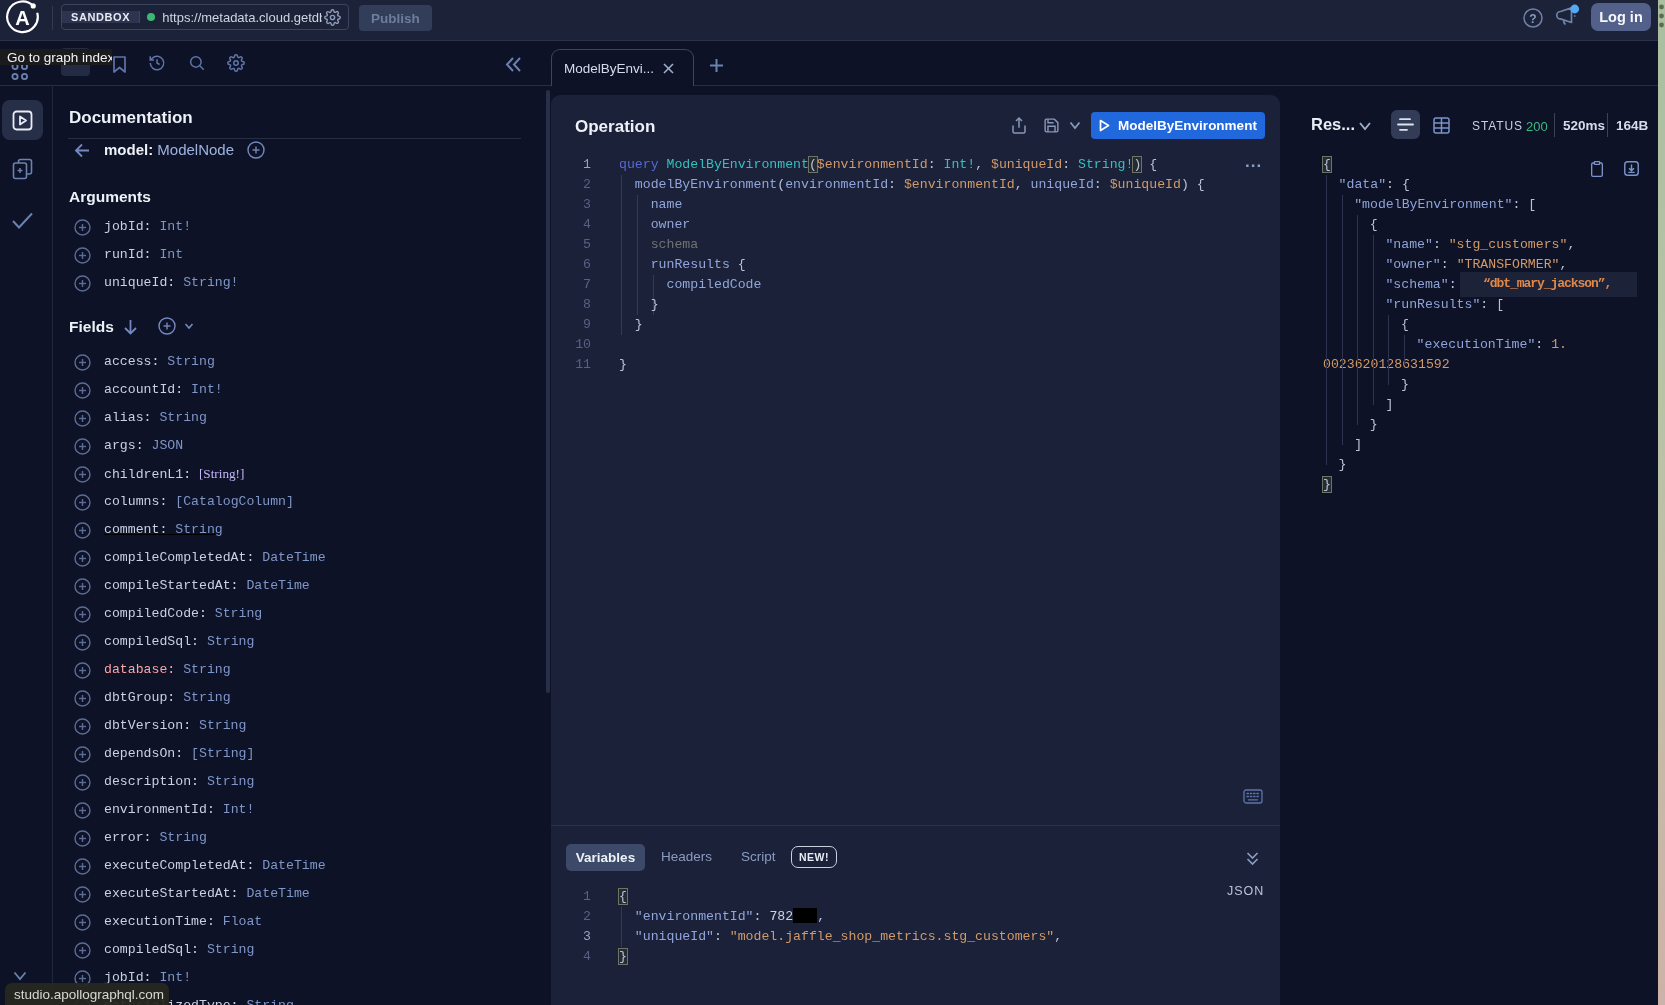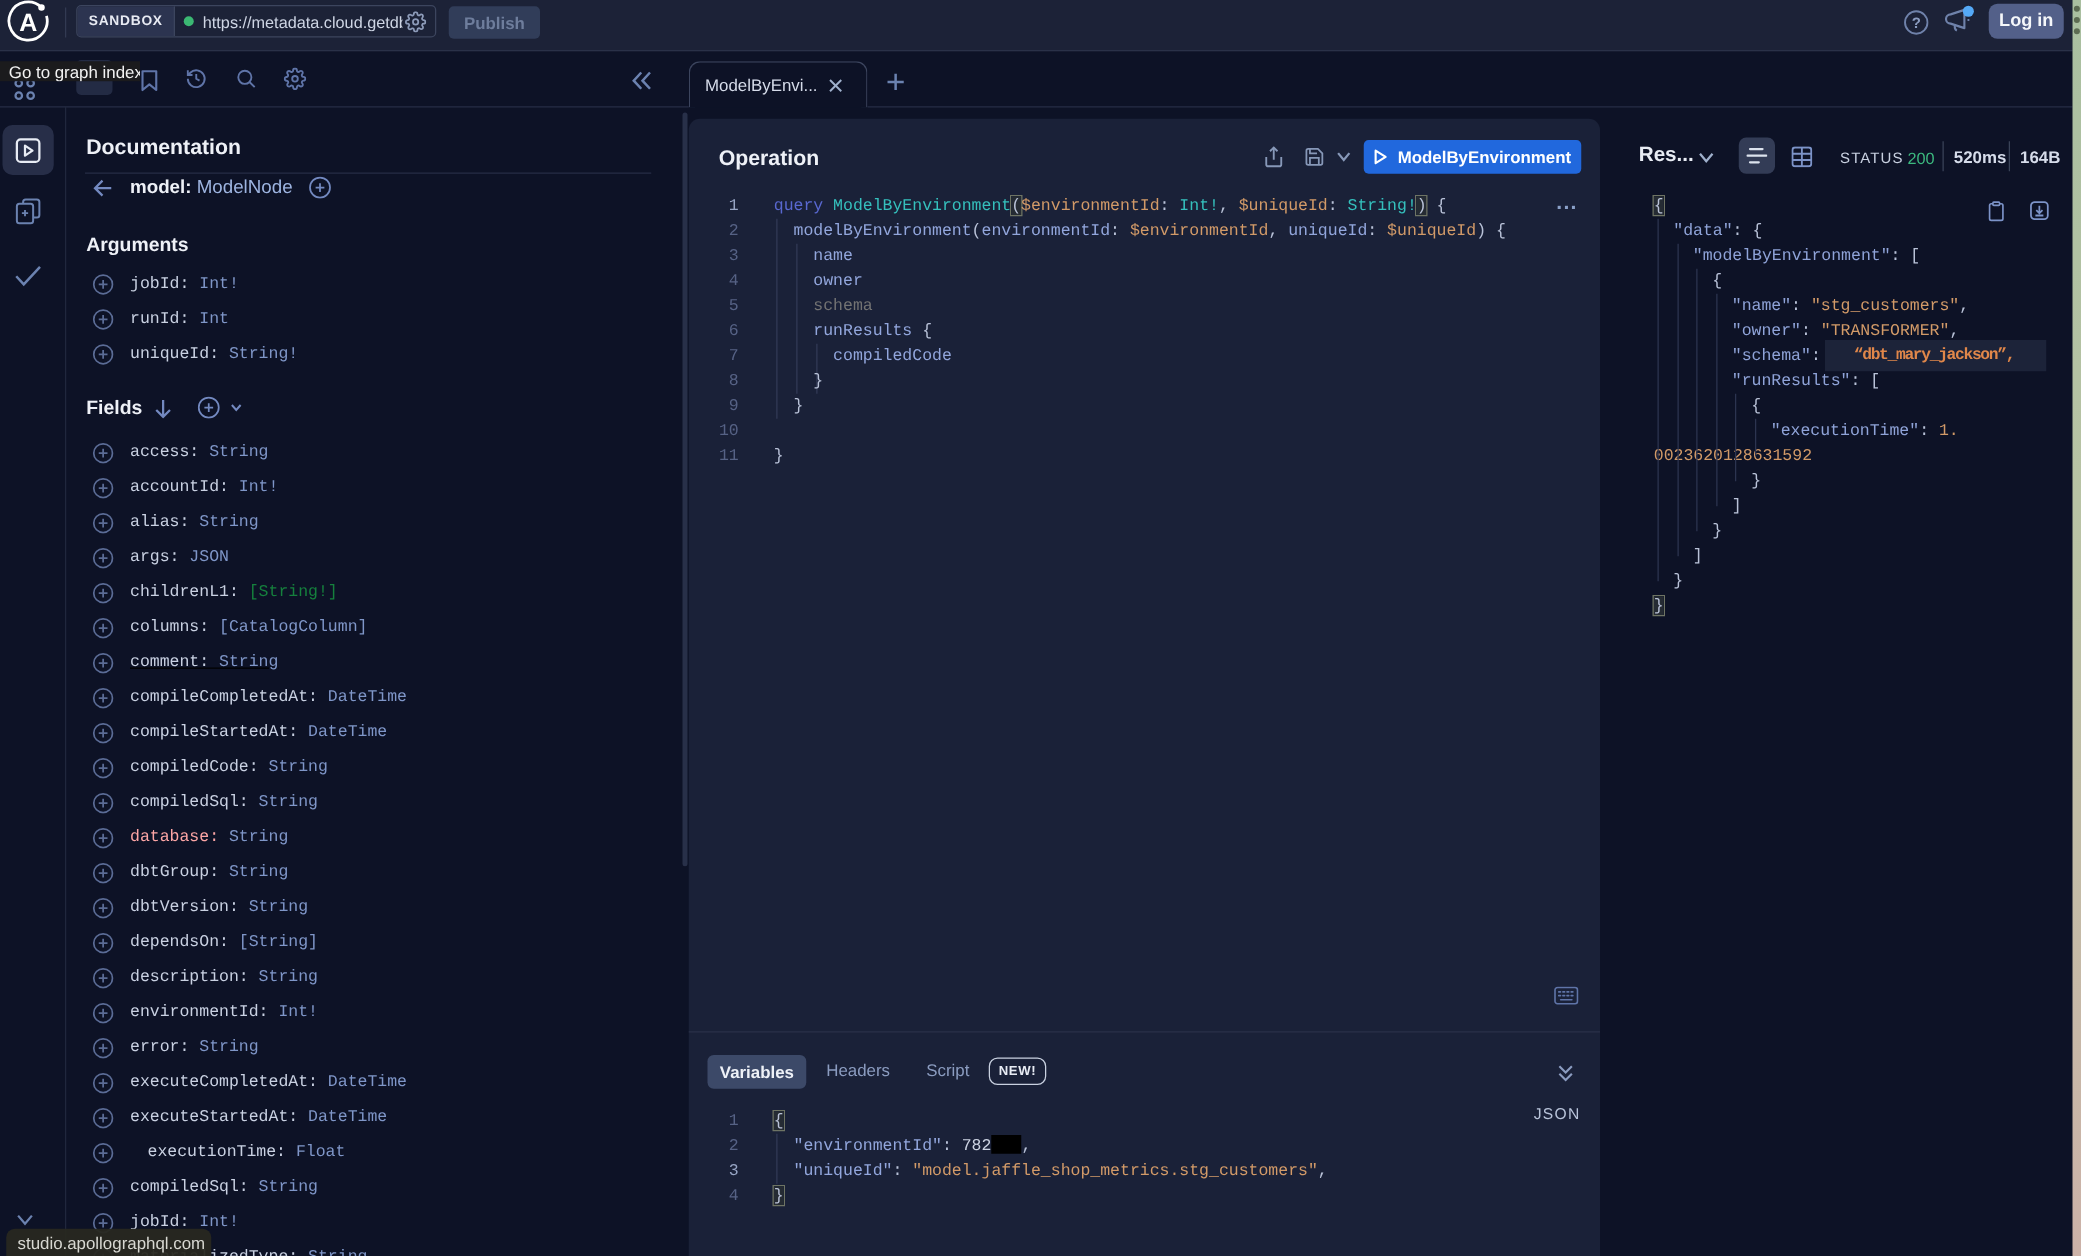--- a/index.html
+++ b/index.html
@@ -13,21 +13,21 @@
 
 <div class="abs" style="left:0;top:0;width:1658px;height:41px;background:#1c2237;border-bottom:1px solid #2a3148;"></div>
 
 <svg class="abs" style="left:5px;top:0px;" width="36" height="36" viewBox="0 0 36 36">
   <path d="M 32.2 12.7 A 15.3 15.3 0 1 1 28.2 5.9" fill="none" stroke="#ffffff" stroke-width="2.2"></path>
   <circle cx="28.2" cy="5.9" r="2.6" fill="#ffffff"></circle>
   <text x="17.6" y="24.5" font-family="Liberation Sans" font-size="20" font-weight="bold" fill="#ffffff" text-anchor="middle">A</text>
 </svg>
 <div class="abs" style="left:52px;top:6px;width:1px;height:24px;background:#323a52;"></div>
 
-<div class="abs" style="left:61px;top:4px;width:288px;height:26px;border:1px solid #3c455e;border-radius:4px;display:flex;overflow:hidden;">
+<div class="abs" style="left:61px;top:4px;width:288px;height:26px;border:1px solid #3c455e;border-radius:4px;display:flex;overflow:hidden;align-items:center;">
   <div style="background:#2c3450;border-right:1px solid #3c455e;display:flex;align-items:center;padding:0 9px;">
     <span style="font-size:11px;font-weight:bold;letter-spacing:.6px;color:#e8ebf3;">SANDBOX</span>
   </div>
   <div style="display:flex;align-items:center;padding:0 7px;flex:1;min-width:0;">
     <span style="width:8px;height:8px;border-radius:50%;background:#3bb873;margin-right:7px;flex:none;"></span>
     <span style="font-size:13px;color:#ced5e4;white-space:nowrap;overflow:hidden;flex:1;min-width:0;">https://metadata.cloud.getdbt.com/graphql</span>
     <svg width="17" height="17" viewBox="0 0 24 24" fill="none" stroke="#8c9ab8" stroke-width="2" style="flex:none;margin-left:2px;">
         <circle cx="12" cy="12" r="3"></circle>
         <path d="M19.4 15a1.65 1.65 0 0 0 .33 1.82l.06.06a2 2 0 0 1 0 2.83 2 2 0 0 1-2.83 0l-.06-.06a1.65 1.65 0 0 0-1.82-.33 1.65 1.65 0 0 0-1 1.51V21a2 2 0 0 1-2 2 2 2 0 0 1-2-2v-.09A1.65 1.65 0 0 0 9 19.4a1.65 1.65 0 0 0-1.82.33l-.06.06a2 2 0 0 1-2.83 0 2 2 0 0 1 0-2.83l.06-.06a1.65 1.65 0 0 0 .33-1.82 1.65 1.65 0 0 0-1.51-1H3a2 2 0 0 1-2-2 2 2 0 0 1 2-2h.09A1.65 1.65 0 0 0 4.6 9a1.65 1.65 0 0 0-.33-1.82l-.06-.06a2 2 0 0 1 0-2.83 2 2 0 0 1 2.83 0l.06.06a1.65 1.65 0 0 0 1.82.33H9a1.65 1.65 0 0 0 1-1.51V3a2 2 0 0 1 2-2 2 2 0 0 1 2 2v.09a1.65 1.65 0 0 0 1 1.51 1.65 1.65 0 0 0 1.82-.33l.06-.06a2 2 0 0 1 2.83 0 2 2 0 0 1 0 2.83l-.06.06a1.65 1.65 0 0 0-.33 1.82V9a1.65 1.65 0 0 0 1.51 1H21a2 2 0 0 1 2 2 2 2 0 0 1-2 2h-.09a1.65 1.65 0 0 0-1.51 1z"></path>
       </svg>
@@ -176,21 +176,21 @@
       <circle cx="8.5" cy="8.5" r="7.5" fill="none" stroke="#5b6c96" stroke-width="1.4"></circle>
       <line x1="5.0" y1="8.5" x2="12.0" y2="8.5" stroke="#5b6c96" stroke-width="1.4"></line>
       <line x1="8.5" y1="5.0" x2="8.5" y2="12.0" stroke="#5b6c96" stroke-width="1.4"></line>
     </svg>
     <div class="cl" style="left:104px;top:436px;"><span style="color:#c9d1e2;">args: </span><span style="color:#7f96c8;">JSON</span></div>
     <svg class="abs" style="left:73.5px;top:465.5px;" width="17.0" height="17.0" viewBox="0 0 17.0 17.0">
       <circle cx="8.5" cy="8.5" r="7.5" fill="none" stroke="#5b6c96" stroke-width="1.4"></circle>
       <line x1="5.0" y1="8.5" x2="12.0" y2="8.5" stroke="#5b6c96" stroke-width="1.4"></line>
       <line x1="8.5" y1="5.0" x2="8.5" y2="12.0" stroke="#5b6c96" stroke-width="1.4"></line>
     </svg>
-    <div class="cl" style="left:104px;top:464px;"><span style="color:#c9d1e2;">childrenL1: </span><span style="color:#15803d;">[String!]</span></div>
+    <div class="cl" style="left:104px;top:464px;"><span style="color:#c9d1e2;">childrenL1: </span><span style="color:#c4b5fd;font-family:Liberation Serif, serif;">[String!]</span></div>
     <svg class="abs" style="left:73.5px;top:493.5px;" width="17.0" height="17.0" viewBox="0 0 17.0 17.0">
       <circle cx="8.5" cy="8.5" r="7.5" fill="none" stroke="#5b6c96" stroke-width="1.4"></circle>
       <line x1="5.0" y1="8.5" x2="12.0" y2="8.5" stroke="#5b6c96" stroke-width="1.4"></line>
       <line x1="8.5" y1="5.0" x2="8.5" y2="12.0" stroke="#5b6c96" stroke-width="1.4"></line>
     </svg>
     <div class="cl" style="left:104px;top:492px;"><span style="color:#c9d1e2;">columns: </span><span style="color:#7f96c8;">[CatalogColumn]</span></div>
     <svg class="abs" style="left:73.5px;top:521.5px;" width="17.0" height="17.0" viewBox="0 0 17.0 17.0">
       <circle cx="8.5" cy="8.5" r="7.5" fill="none" stroke="#5b6c96" stroke-width="1.4"></circle>
       <line x1="5.0" y1="8.5" x2="12.0" y2="8.5" stroke="#5b6c96" stroke-width="1.4"></line>
       <line x1="8.5" y1="5.0" x2="8.5" y2="12.0" stroke="#5b6c96" stroke-width="1.4"></line>
@@ -272,21 +272,21 @@
       <circle cx="8.5" cy="8.5" r="7.5" fill="none" stroke="#5b6c96" stroke-width="1.4"></circle>
       <line x1="5.0" y1="8.5" x2="12.0" y2="8.5" stroke="#5b6c96" stroke-width="1.4"></line>
       <line x1="8.5" y1="5.0" x2="8.5" y2="12.0" stroke="#5b6c96" stroke-width="1.4"></line>
     </svg>
     <div class="cl" style="left:104px;top:884px;"><span style="color:#c9d1e2;">executeStartedAt: </span><span style="color:#7f96c8;">DateTime</span></div>
     <svg class="abs" style="left:73.5px;top:913.5px;" width="17.0" height="17.0" viewBox="0 0 17.0 17.0">
       <circle cx="8.5" cy="8.5" r="7.5" fill="none" stroke="#5b6c96" stroke-width="1.4"></circle>
       <line x1="5.0" y1="8.5" x2="12.0" y2="8.5" stroke="#5b6c96" stroke-width="1.4"></line>
       <line x1="8.5" y1="5.0" x2="8.5" y2="12.0" stroke="#5b6c96" stroke-width="1.4"></line>
     </svg>
-    <div class="cl" style="left:104px;top:912px;"><span style="color:#c9d1e2;margin-left:14px;">executionTime: </span><span style="color:#7f96c8;">Float</span></div>
+    <div class="cl" style="left:104px;top:912px;"><span style="color:#c9d1e2;">executionTime: </span><span style="color:#7f96c8;">Float</span></div>
     <svg class="abs" style="left:73.5px;top:941.5px;" width="17.0" height="17.0" viewBox="0 0 17.0 17.0">
       <circle cx="8.5" cy="8.5" r="7.5" fill="none" stroke="#5b6c96" stroke-width="1.4"></circle>
       <line x1="5.0" y1="8.5" x2="12.0" y2="8.5" stroke="#5b6c96" stroke-width="1.4"></line>
       <line x1="8.5" y1="5.0" x2="8.5" y2="12.0" stroke="#5b6c96" stroke-width="1.4"></line>
     </svg>
     <div class="cl" style="left:104px;top:940px;"><span style="color:#c9d1e2;">compiledSql: </span><span style="color:#7f96c8;">String</span></div>
     <svg class="abs" style="left:73.5px;top:969.5px;" width="17.0" height="17.0" viewBox="0 0 17.0 17.0">
       <circle cx="8.5" cy="8.5" r="7.5" fill="none" stroke="#5b6c96" stroke-width="1.4"></circle>
       <line x1="5.0" y1="8.5" x2="12.0" y2="8.5" stroke="#5b6c96" stroke-width="1.4"></line>
       <line x1="8.5" y1="5.0" x2="8.5" y2="12.0" stroke="#5b6c96" stroke-width="1.4"></line>

